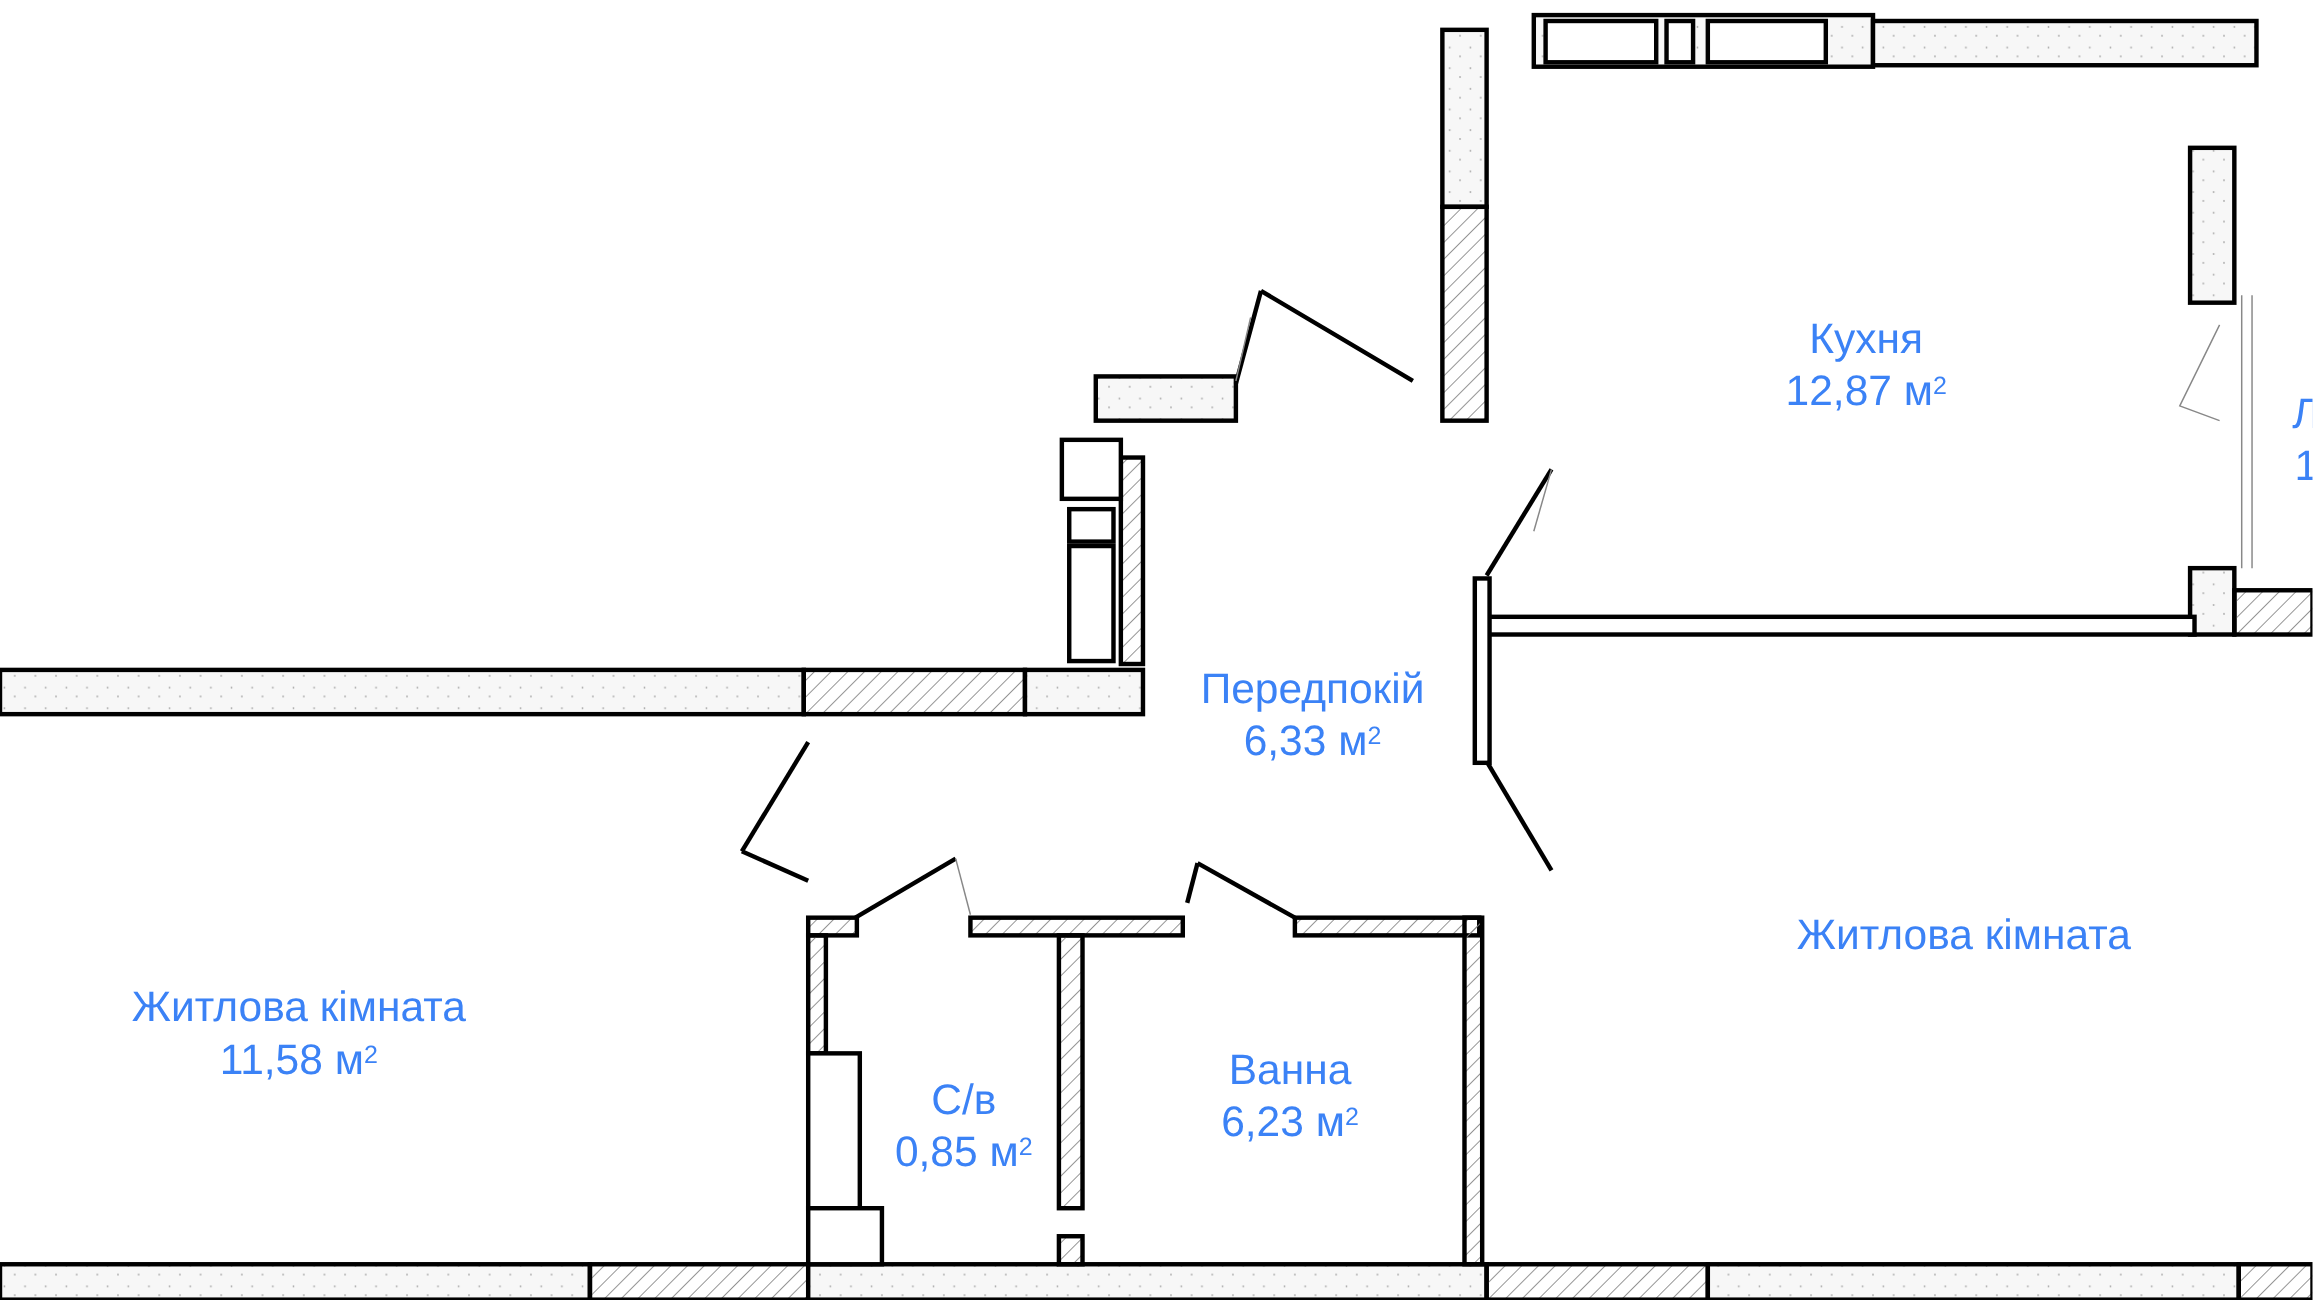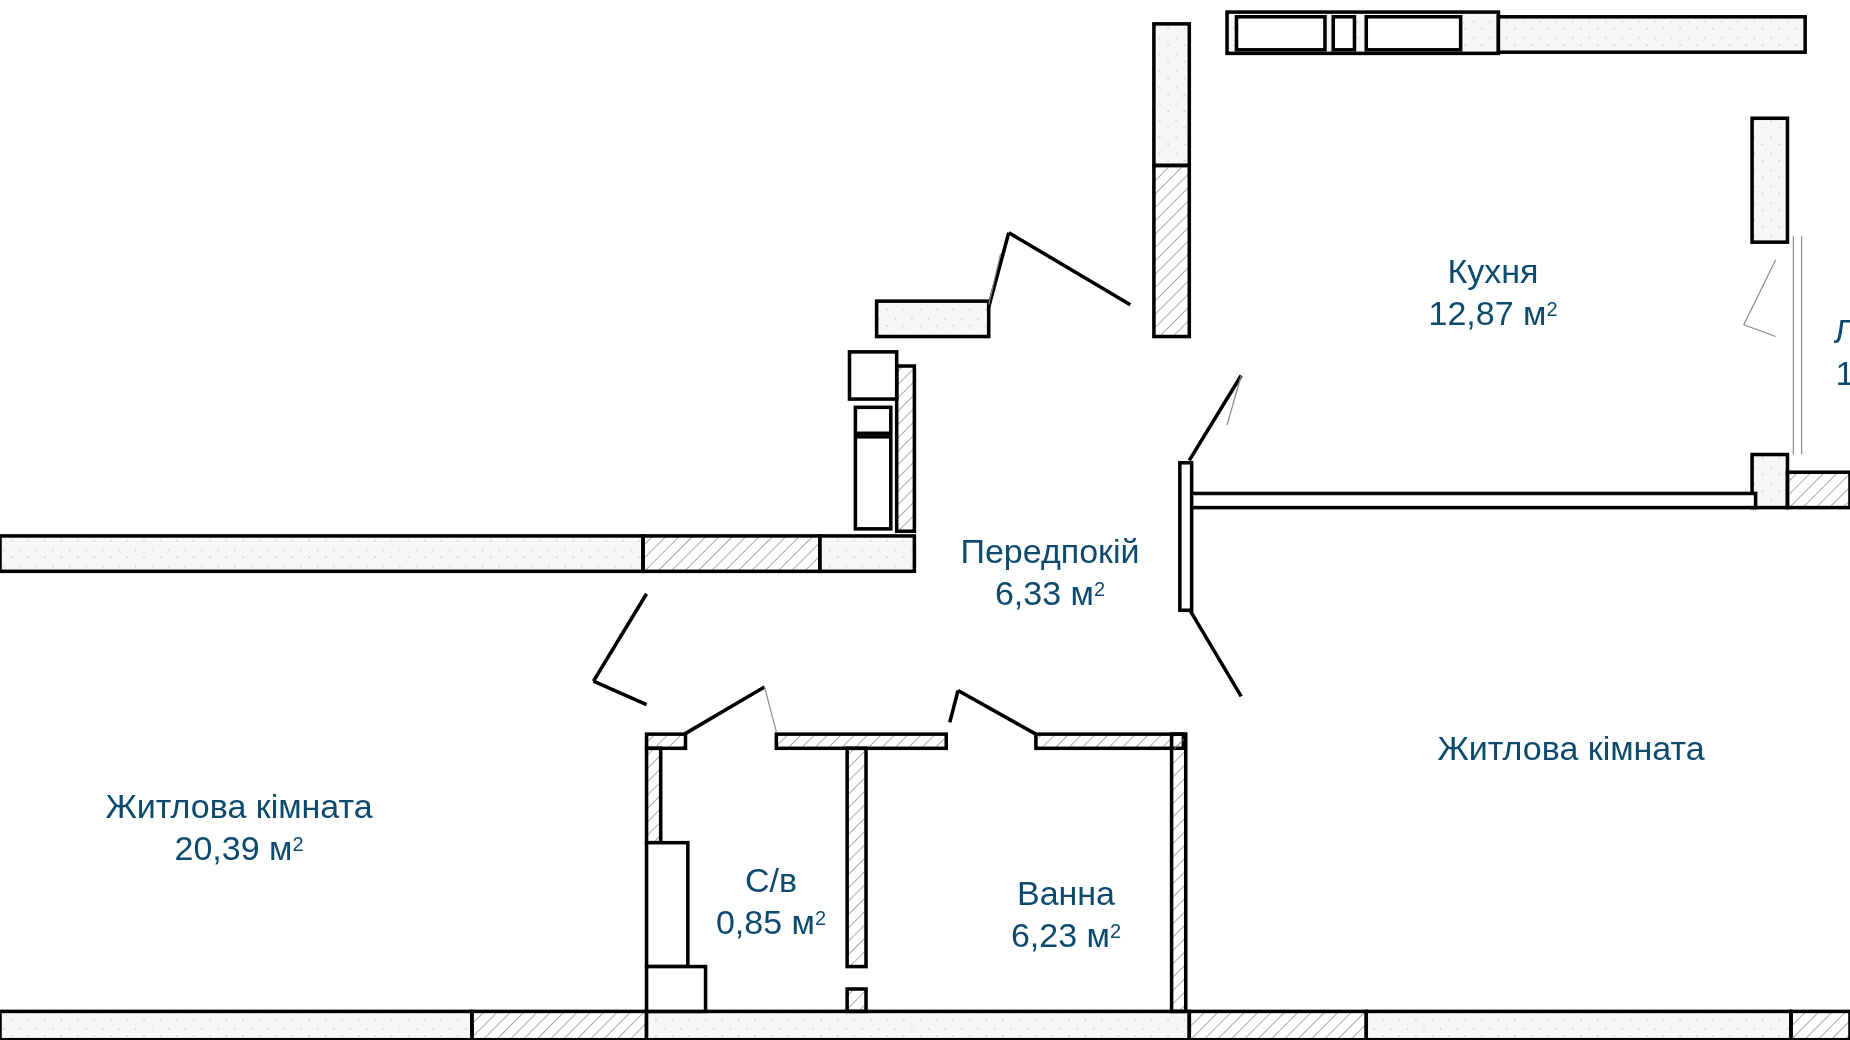--- a/index.html
+++ b/index.html
@@ -1,18 +1,18 @@
 <!DOCTYPE html>
 <html><head>
 <meta charset="utf-8">
 <style>
 html,body{margin:0;padding:0;background:#fff;}
 body{width:1850px;height:1040px;overflow:hidden;position:relative;font-family:"Liberation Sans","DejaVu Sans",sans-serif;}
 svg{position:absolute;left:0;top:0;}
-.lbl{position:absolute;text-align:center;color:#0c4a6e;font-size:34px;line-height:42px;transform:translateX(-50%);white-space:nowrap;}
+.lbl{position:absolute;text-align:center;color:#3b82f6;font-size:34px;line-height:42px;transform:translateX(-50%);white-space:nowrap;}
 .lbl sup{font-size:20px;vertical-align:top;position:relative;top:-4px;}
 </style>
 </head>
 <body>
 
 <svg width="1850" height="1040" viewBox="0 0 1568 881">
   <defs>
     <pattern id="hatch" width="8" height="8" patternUnits="userSpaceOnUse" patternTransform="rotate(45)">
       <line x1="0" y1="0" x2="0" y2="8" stroke="#888" stroke-width="1.2"></line>
     </pattern>
@@ -102,23 +102,23 @@
   </div>
   <div class="lbl" style="left:1050px;top:530px;">
     <div>Передпокій</div>
     <div><span>6,33</span> <span>м</span><sup>2</sup></div>
   </div>
   <div class="lbl" style="left:1571px;top:727px;">
     <div>Житлова кімната</div>
   </div>
   <div class="lbl" style="left:239px;top:785px;">
     <div>Житлова кімната</div>
-    <div><span>20,39</span> <span>м</span><sup>2</sup></div>
+    <div><span>11,58</span> <span>м</span><sup>2</sup></div>
   </div>
   <div class="lbl" style="left:771px;top:859px;">
     <div>С/в</div>
     <div><span>0,85</span> <span>м</span><sup>2</sup></div>
   </div>
-  <div class="lbl" style="left:1066px;top:835px;margin-top:37px;">
+  <div class="lbl" style="left:1032px;top:835px;">
     <div>Ванна</div>
     <div><span>6,23</span> <span>м</span><sup>2</sup></div>
   </div>
 </div>
 
 </body></html>

